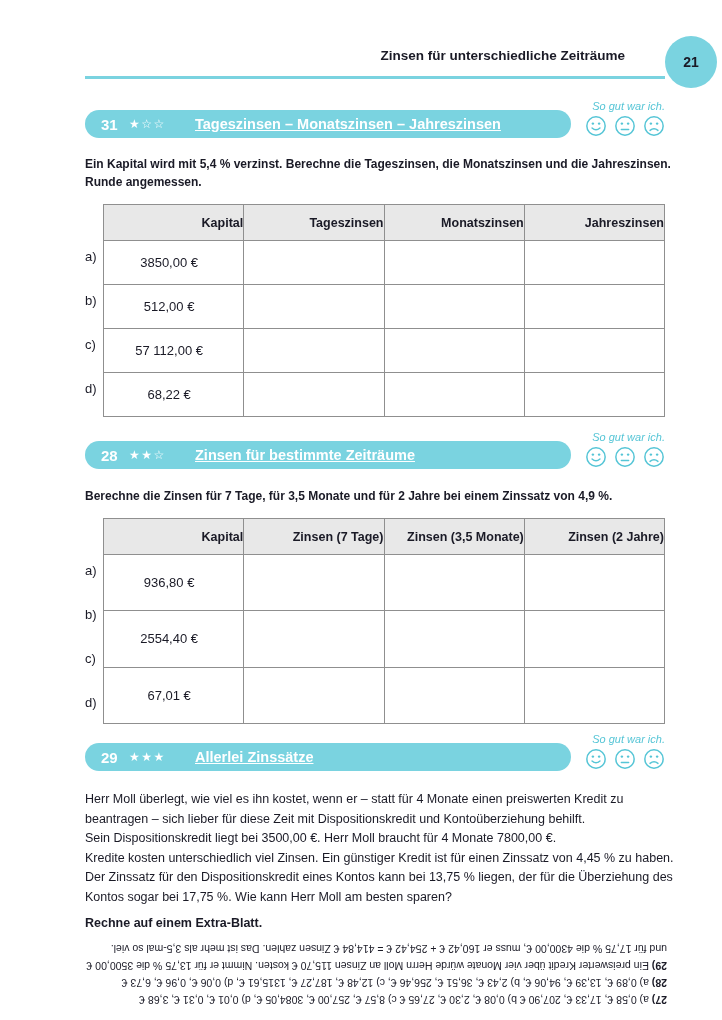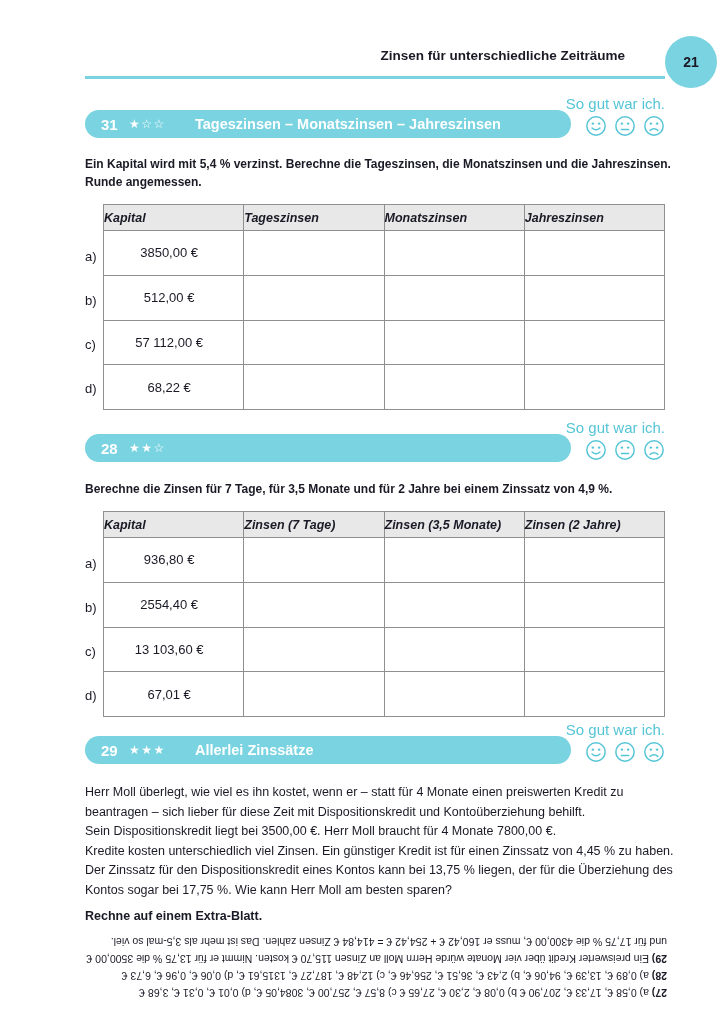--- a/index.html
+++ b/index.html
@@ -30,42 +30,42 @@
   .banner-row{position:relative;}
   .banner-row.m27{margin-top:31px;}
   .banner-row.m28{margin-top:24px;}
   .banner-row.m29{margin-top:19px;}
   .banner{
     width:486px;height:28px;background:var(--accent);border-radius:14px;
     display:flex;align-items:center;color:#fff;padding-left:16px;
   }
   .ex-num{font-size:15px;font-weight:bold;width:28px;flex:0 0 auto;}
   .ex-stars{font-size:12px;letter-spacing:1.5px;width:54px;flex:0 0 auto;margin-top:-1px;}
-  .ex-title{font-size:14.5px;font-weight:bold;margin-left:12px;white-space:nowrap;}
+  .ex-title{font-size:14.5px;font-weight:bold;margin-left:12px;white-space:nowrap;text-decoration:underline;}
   .rating{position:absolute;right:0;bottom:1px;text-align:right;}
-  .rating-caption{font-size:15px;color:var(--accent-deep);margin-bottom:3px;white-space:nowrap;}
+  .rating-caption{font-size:11px;font-style:italic;color:var(--accent-deep);margin-bottom:3px;white-space:nowrap;}
   .faces{display:flex;gap:7px;justify-content:flex-end;}
   .face{width:22px;height:22px;display:block;}
   .fc{fill:none;stroke:var(--accent-deep);stroke-width:1.6;}
   .fe{fill:var(--accent-deep);stroke:none;}
   .fm{fill:none;stroke:var(--accent-deep);stroke-width:1.6;stroke-linecap:round;}
   
   .instruction{margin-top:17px;font-size:12px;font-weight:bold;line-height:18px;width:588px;}
   .instruction.one{margin-top:18px;}
   .story{margin-top:19px;font-size:12.5px;line-height:19.5px;width:590px;}
   .story p{margin:0;}
   .note{margin-top:9px;font-size:12.5px;font-weight:bold;}
   
   .table-wrap{margin-top:13px;display:flex;}
   .row-labels{width:18px;flex:0 0 auto;padding-top:30px;}
   .row-label{height:44px;display:flex;align-items:center;font-size:13px;}
   table.ex-table{border-collapse:collapse;table-layout:fixed;width:564px;}
   table.ex-table th{
-    height:26px;background:var(--tbl-head);border:1px solid var(--tbl-border);
-    font-size:12.5px;font-weight:bold;text-align:left;width:25%;font-style:italic;
+    height:36px;background:var(--tbl-head);border:1px solid var(--tbl-border);
+    font-size:12.5px;font-weight:bold;text-align:right;width:25%;
   }
   table.ex-table td{height:44px;border:1px solid var(--tbl-border);font-size:13px;}
   td.kapital{text-align:center;padding-right:9px;}
   
   .solutions{
     margin-top:10px;width:582px;transform:rotate(180deg);
     font-size:10.5px;line-height:17px;color:var(--ink);
   }
   .solutions p{margin:0;}
 </style>
@@ -155,20 +155,21 @@
           <td></td>
         </tr>
       </tbody>
     </table>
   </div>
 
   <div class="banner-row m28">
     <div class="banner">
       <span class="ex-num">28</span>
       <span class="ex-stars">★★☆</span>
+      <span class="ex-title">Zinsen für bestimmte Zeiträume</span>
     </div>
     <div class="rating">
       <div class="rating-caption">So gut war ich.</div>
       <div class="faces">
         <svg class="face" viewBox="0 0 24 24">
             <circle class="fc" cx="12" cy="12" r="10"></circle>
             <circle class="fe" cx="8.6" cy="9.4" r="1.35"></circle>
             <circle class="fe" cx="15.4" cy="9.4" r="1.35"></circle>
             <path class="fm" d="M7.7 14.1 Q12 18 16.3 14.1"></path>
           </svg>
@@ -211,26 +212,20 @@
           <td></td>
           <td></td>
         </tr>
         <tr>
           <td class="kapital">2554,40 €</td>
           <td></td>
           <td></td>
           <td></td>
         </tr>
         <tr>
-          <td class="kapital">13 103,60 €</td>
-          <td></td>
-          <td></td>
-          <td></td>
-        </tr>
-        <tr>
           <td class="kapital">67,01 €</td>
           <td></td>
           <td></td>
           <td></td>
         </tr>
       </tbody>
     </table>
   </div>
 
   <div class="banner-row m29">

